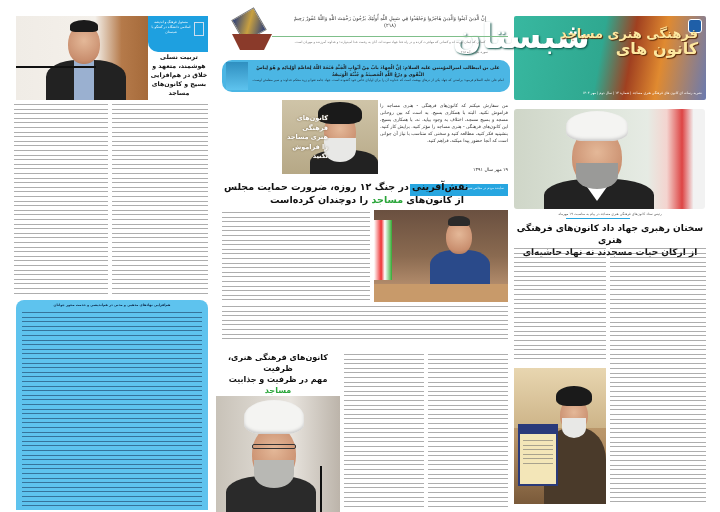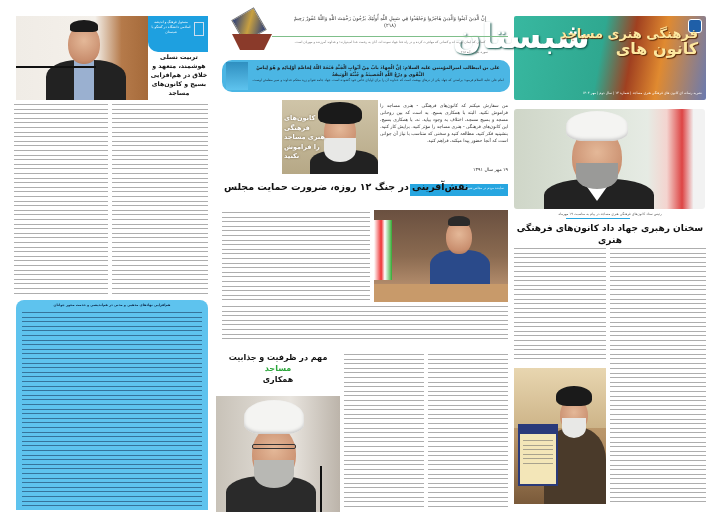--- a/index.html
+++ b/index.html
@@ -29,21 +29,21 @@
   .beard-white { position: absolute; background: #e8e8e6; border-radius: 0 0 50% 50%; }
 
   
   #quran-verse { left: 272px; top: 14px; width: 236px; height: 42px; }
   #quran-img { left: 226px; top: 8px; width: 50px; height: 48px; }
   .divider-green { height: 1px; background: #7fbf8a; position: absolute; }
   #hadith-box { left: 222px; top: 60px; width: 288px; height: 32px; background: #4bb6e4; border-radius: 10px; }
 
   
   #leader-box { left: 282px; top: 100px; width: 96px; height: 74px; background: linear-gradient(180deg, #cfc4a8 0%, #b6a886 100%); }
-  #leader-caption { position: absolute; left: 2px; top: 14px; width: 44px; font-size: 6.5px; line-height: 9.5px; font-weight: bold; color: #fff; text-align: left; text-shadow: 0 0 2px #6a5a3a; }
+  #leader-caption { position: absolute; left: 2px; top: 14px; width: 44px; font-size: 6.5px; line-height: 9.5px; font-weight: bold; color: #fff; text-align: right; text-shadow: 0 0 2px #6a5a3a; }
 
   
   #main-headline { left: 222px; top: 180px; width: 290px; height: 30px; }
   #main-tab { left: 410px; top: 184px; width: 98px; height: 12px; background: #27a6e0; }
 
   
   #interview-tab { left: 148px; top: 16px; width: 60px; height: 36px; background: #1ea0e0; border-radius: 0 0 0 10px; }
   #left-photo { left: 16px; top: 16px; width: 132px; height: 84px; background: linear-gradient(90deg, #f0ece6 0%, #f4f0ea 60%, #b57a4a 80%, #a56a3a 100%); }
   #left-headline { left: 148px; top: 52px; width: 62px; height: 48px; }
 
@@ -77,20 +77,21 @@
   <div class="face" style="left:58px; top:18px; width:50px; height:60px;"></div>
   <div class="beard-grey" style="left:62px; top:54px; width:42px; height:26px;"></div>
   <div class="turban-white" style="left:52px; top:2px; width:62px; height:30px;"></div>
 </div>
 
 <div class="abs txt" style="left:514px; top:212px; width:192px; height:5px; font-size:3.4px; text-align:center; color:#555; white-space:nowrap;">رئیس ستاد کانون‌های فرهنگی هنری مساجد در پیام به مناسبت ۱۹ مهرماه</div>
 <div class="abs" style="left:566px; top:218px; width:64px; height:1px; background:#27a6e0;"></div>
 
 <div class="abs headline" style="left:514px; top:222px; width:192px; font-size:9px; line-height:12px;">
   <div>سخنان رهبری جهاد داد کانون‌های فرهنگی هنری</div>
+  <div>از ارکان حیات مسجدند نه نهاد حاشیه‌ای</div>
 </div>
 
 <div class="abs lines" style="left:610px; top:248px; width:96px; height:116px;"></div>
 <div class="abs lines" style="left:514px; top:248px; width:92px; height:112px;"></div>
 <div class="abs lines" style="left:610px; top:368px; width:96px; height:138px;"></div>
 
 <div id="leader-book-photo" class="abs photo">
   <div style="position:absolute; left:0; top:0; width:100%; height:60px; background:linear-gradient(180deg,#e8d6b0 0%,#cdb488 100%);"></div>
   <div class="robe-dark" style="left:30px; top:60px; width:62px; height:80px; background:#4a3a2a;"></div>
   <div class="face" style="left:46px; top:30px; width:28px; height:34px;"></div>
@@ -128,20 +129,25 @@
   <div class="beard-white" style="left:42px; top:38px; width:32px; height:24px;"></div>
   <div class="turban-black" style="left:36px; top:2px; width:44px; height:22px;"></div>
   <div id="leader-caption">کانون‌های فرهنگی هنری مساجد را فراموش نکنید</div>
 </div>
 
 <div id="main-tab" class="abs">
   <div style="font-size:3.2px; color:#e8f6ff; padding:2px 4px; text-align:right;">نماینده مردم در مجلس شورای اسلامی</div>
 </div>
 <div id="main-headline" class="abs headline" style="font-size:9.5px; line-height:13px;">
   <div style="text-align:left; padding-left:2px;">نقش‌آفرینی در جنگ ۱۲ روزه، ضرورت حمایت مجلس</div>
+  <div>
+    <span>از کانون‌های</span>
+    <span class="green">مساجد</span>
+    <span>را دوچندان کرده‌است</span>
+  </div>
 </div>
 
 <div class="abs photo" style="left:374px; top:210px; width:134px; height:92px; background:linear-gradient(180deg,#6a5040 0%,#8a6a50 50%,#b08a6a 80%,#d8b890 100%);">
   <div style="position:absolute; left:0; top:10px; width:18px; height:60px; background:linear-gradient(90deg,#fff 0%,#e33 40%,#fff 60%,#3a3 100%);"></div>
   <div style="position:absolute; left:56px; top:40px; width:60px; height:36px; background:#2a4a8a; border-radius:40% 40% 0 0;"></div>
   <div class="face" style="left:72px; top:10px; width:26px; height:34px;"></div>
   <div style="position:absolute; left:74px; top:6px; width:22px; height:10px; background:#2a2a2a; border-radius:50% 50% 20% 20%;"></div>
   <div style="position:absolute; left:0; right:0; bottom:0; height:18px; background:#c89a6a;"></div>
 </div>
 
@@ -164,20 +170,21 @@
 <div class="abs lines" style="left:112px; top:104px; width:96px; height:190px;"></div>
 <div class="abs lines" style="left:14px; top:104px; width:94px; height:190px;"></div>
 
 <div id="left-bluebox" class="abs">
   <div style="position:absolute; left:6px; right:6px; top:3px; height:6px; font-size:3.4px; font-weight:bold; color:#0e2a4a; text-align:center;">هم‌افزایی نهادهای مذهبی و مدنی در هم‌اندیشی و خدمت محور جوانان</div>
   <div class="lines-dark" style="position:absolute; left:6px; right:6px; top:12px; bottom:4px;"></div>
 
 </div>
 
 <div id="bottom-headline" class="abs headline" style="font-size:8px; line-height:11px;">
+  <div>کانون‌های فرهنگی هنری، ظرفیت</div>
   <div>
     <span>مهم در ظرفیت و جذابیت</span>
     <span class="green">مساجد</span>
   </div>
   <div>همکاری</div>
 </div>
 <div id="bottom-photo" class="abs photo">
   <div class="robe-dark" style="left:10px; top:80px; width:90px; height:40px; background:#2a2a2a;"></div>
   <div class="face" style="left:36px; top:30px; width:44px; height:56px;"></div>
   <div class="beard-grey" style="left:38px; top:64px; width:40px; height:28px; background:#b8b8b4;"></div>

